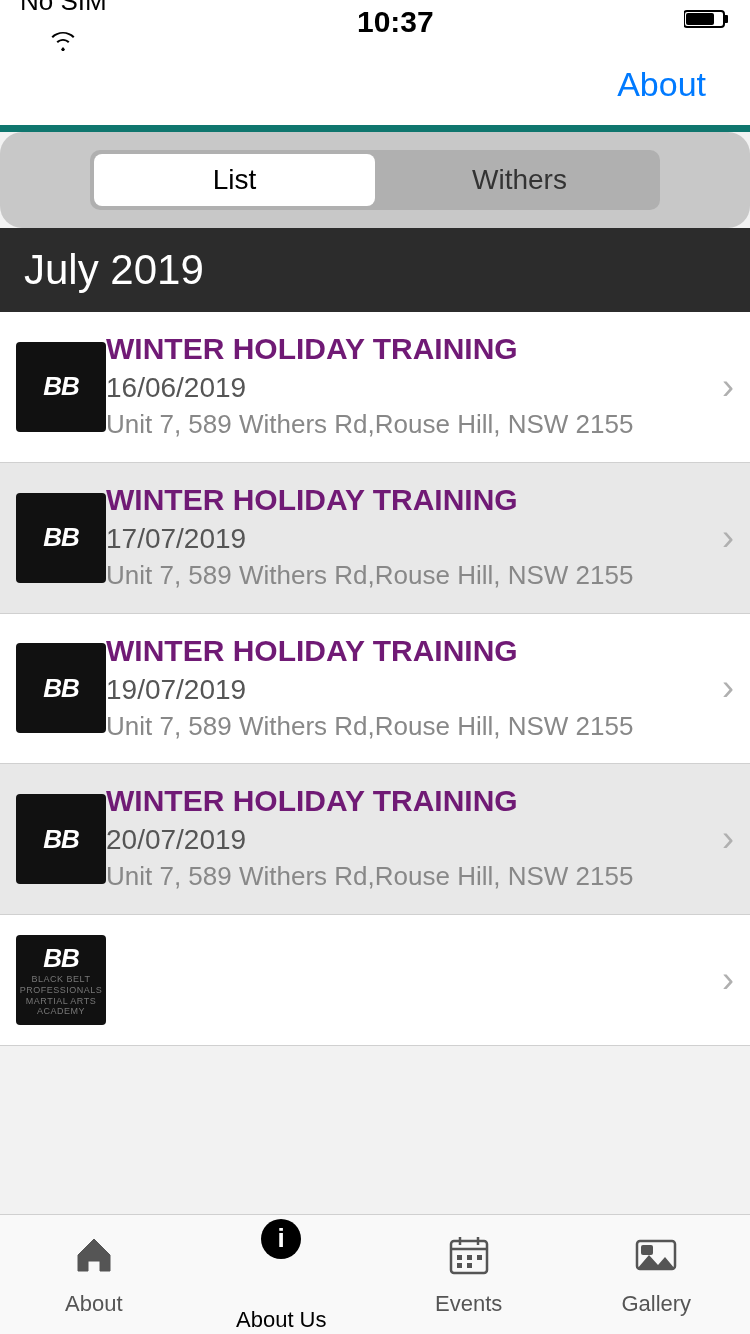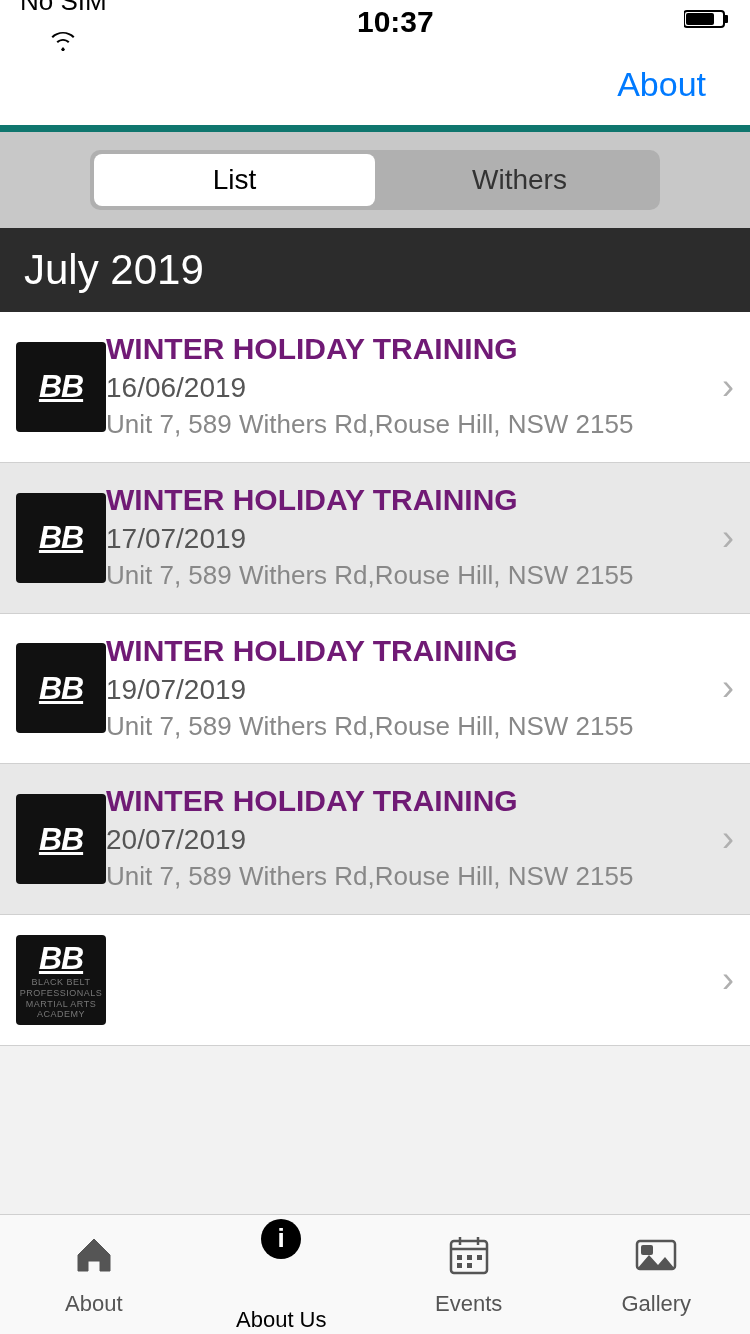--- a/index.html
+++ b/index.html
@@ -44,20 +44,21 @@
       border: none;
       cursor: pointer;
     }
 
     
     .segment-wrapper {
       background: #c8c8c8;
       padding: 18px 20px;
       display: flex;
       justify-content: center;
+      border-radius: 22px;
     }
     .segment-control {
       display: flex;
       background: #b0b0b0;
       border-radius: 10px;
       width: 570px;
       height: 60px;
       overflow: hidden;
     }
     .segment-btn {
@@ -167,25 +168,24 @@
       flex-direction: column;
       align-items: center;
       justify-content: center;
       width: 90px;
       height: 90px;
       background: #111;
       border-radius: 4px;
     }
     .bb-main-text {
       color: #fff;
-      font-size: 32px;
+      font-size: 26px;
       font-weight: 800;
       font-style: italic;
       letter-spacing: -1px;
-      text-decoration: underline;
     }
     .bb-sub-text {
       color: #777;
       font-size: 9px;
       text-align: center;
       letter-spacing: 0.5px;
       line-height: 1.2;
     }
 
     .spacer-bottom { height: 130px; }

